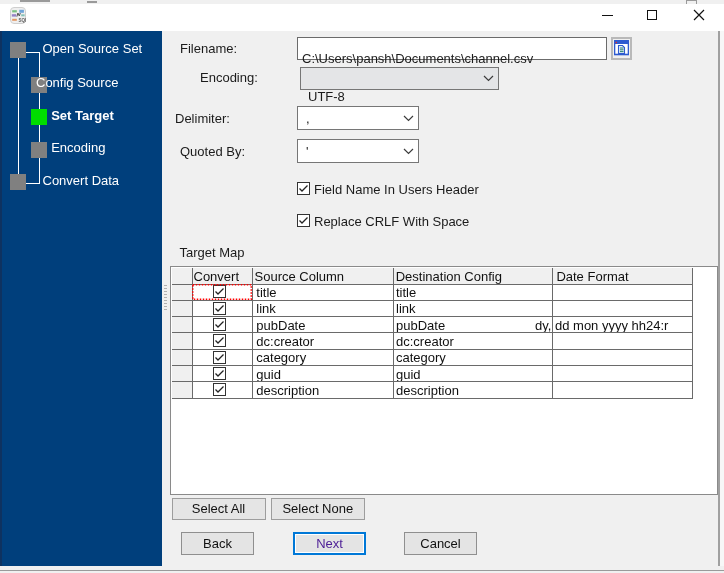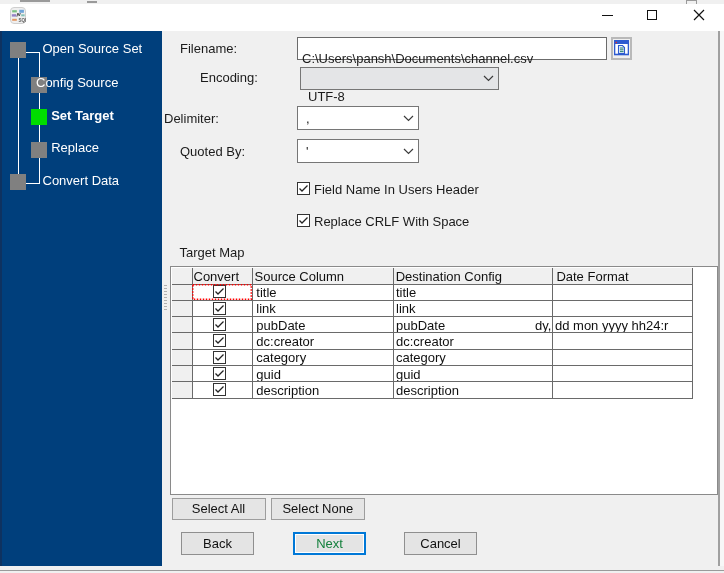--- a/index.html
+++ b/index.html
@@ -50,21 +50,21 @@
 
 <div class="abs" style="left:10.4px;top:42.2px;width:16px;height:16px;background:#808080;"></div>
 <div class="abs" style="left:31.4px;top:76.5px;width:16px;height:16px;background:#808080;"></div>
 <div class="abs" style="left:31.4px;top:109.2px;width:16px;height:16px;background:#00dd00;"></div>
 <div class="abs" style="left:31.4px;top:141.6px;width:16px;height:16px;background:#808080;"></div>
 <div class="abs" style="left:10.4px;top:174px;width:16px;height:16px;background:#808080;"></div>
 
 <div class="step" style="left:42.5px;top:41.2px;">Open Source Set</div>
 <div class="step" style="left:36px;top:75.2px;">Config Source</div>
 <div class="step" style="left:51.2px;top:107.9px;font-weight:bold;">Set Target</div>
-<div class="step" style="left:51.2px;top:140.3px;">Replace</div>
+<div class="step" style="left:51.2px;top:140.3px;">Encoding</div>
 <div class="step" style="left:42.5px;top:172.7px;">Convert Data</div>
 
 <div class="abs" style="left:718px;top:31px;width:1.5px;height:535px;background:#a0a0a0;"></div>
 <div class="abs" style="left:719.5px;top:31px;width:4.5px;height:535px;background:#f7f7f7;"></div>
 
 <div class="abs" style="left:0;top:566px;width:724px;height:4px;background:#f0f0f0;"></div>
 <div class="abs" style="left:0;top:570px;width:724px;height:1px;background:#9a9a9a;"></div>
 <div class="abs" style="left:0;top:571px;width:724px;height:2px;background:#f0f0f0;"></div>
 
 <div class="lbl" style="left:180px;top:41px;">Filename:</div>
@@ -82,21 +82,21 @@
   </g>
 </svg>
 
 <div class="lbl" style="left:180px;top:70px;margin-left:20px;">Encoding:</div>
 <div class="abs" style="left:299.5px;top:66.5px;width:199px;height:23.5px;background:#e4e5e7;border:1px solid #767676;box-sizing:border-box;"></div>
 <div class="lbl" style="left:308px;top:71px;margin-top:18px;">UTF-8</div>
 <svg class="abs" style="left:483px;top:75px;" width="11" height="7" viewBox="0 0 11 7">
   <path d="M1 1 L5.5 5.5 L10 1" stroke="#3c3c3c" stroke-width="1.2" fill="none"></path>
 </svg>
 
-<div class="lbl" style="left:164px;top:110.5px;">Delimiter:</div>
+<div class="lbl" style="left:175px;top:110.5px;">Delimiter:</div>
 <div class="abs" style="left:297px;top:106px;width:122px;height:24px;background:#fff;border:1px solid #767676;box-sizing:border-box;"></div>
 <div class="lbl" style="left:306px;top:111px;">,</div>
 <svg class="abs" style="left:403px;top:115px;" width="11" height="7" viewBox="0 0 11 7">
   <path d="M1 1 L5.5 5.5 L10 1" stroke="#3c3c3c" stroke-width="1.2" fill="none"></path>
 </svg>
 
 <div class="lbl" style="left:180px;top:143.5px;">Quoted By:</div>
 <div class="abs" style="left:297px;top:139px;width:122px;height:24px;background:#fff;border:1px solid #767676;box-sizing:border-box;"></div>
 <div class="lbl" style="left:306px;top:144px;">'</div>
 <svg class="abs" style="left:403px;top:148px;" width="11" height="7" viewBox="0 0 11 7">
@@ -193,14 +193,14 @@
 <div class="abs" style="left:171.5px;top:381.3px;width:521px;height:1px;background:#6a6a6a;"></div>
 <div class="abs" style="left:171.5px;top:397.6px;width:521px;height:1px;background:#6a6a6a;"></div>
 <svg class="abs" style="left:192px;top:284px;" width="60" height="16" viewBox="0 0 60 16">
     <rect x="0.75" y="0.75" width="58.5" height="14.5" fill="none" stroke="#ff0000" stroke-width="1.5" stroke-dasharray="1.5 1.5"></rect>
   </svg>
 
 <div class="abs" style="left:171.5px;top:497.7px;width:94px;height:22px;background:#e5e5e5;border:1px solid #9d9d9d;box-sizing:border-box;text-align:center;font-size:13px;line-height:20px;color:#111;">Select All</div>
 <div class="abs" style="left:270.8px;top:497.7px;width:94px;height:22px;background:#e5e5e5;border:1px solid #9d9d9d;box-sizing:border-box;text-align:center;font-size:13px;line-height:20px;color:#111;">Select None</div>
 
 <div class="abs" style="left:181px;top:532px;width:73px;height:23px;background:#e4e4e4;border:1px solid #8f8f8f;box-sizing:border-box;text-align:center;font-size:13px;line-height:21px;color:#111;">Back</div>
-<div class="abs" style="left:293px;top:532px;width:73px;height:23px;background:#e4e4e4;border:2px solid #0078d7;box-sizing:border-box;text-align:center;font-size:13px;line-height:19px;color:#15803d;box-shadow:inset 0 0 0 1px #ffffff;">Next</div>
+<div class="abs" style="left:293px;top:532px;width:73px;height:23px;background:#e4e4e4;border:2px solid #0078d7;box-sizing:border-box;text-align:center;font-size:13px;line-height:19px;color:#4c1d95;box-shadow:inset 0 0 0 1px #ffffff;">Next</div>
 <div class="abs" style="left:404px;top:532px;width:73px;height:23px;background:#e4e4e4;border:1px solid #8f8f8f;box-sizing:border-box;text-align:center;font-size:13px;line-height:21px;color:#111;">Cancel</div>
 
 </body></html>

